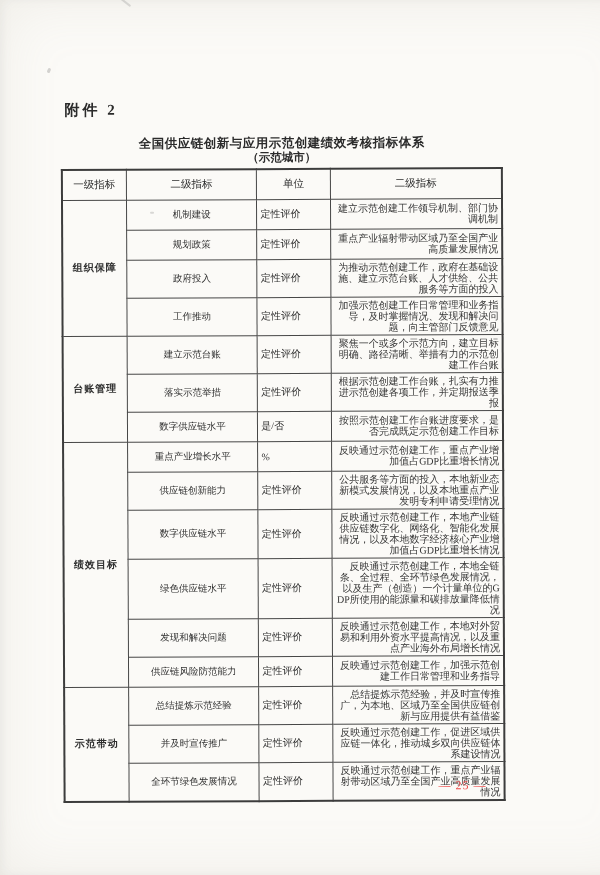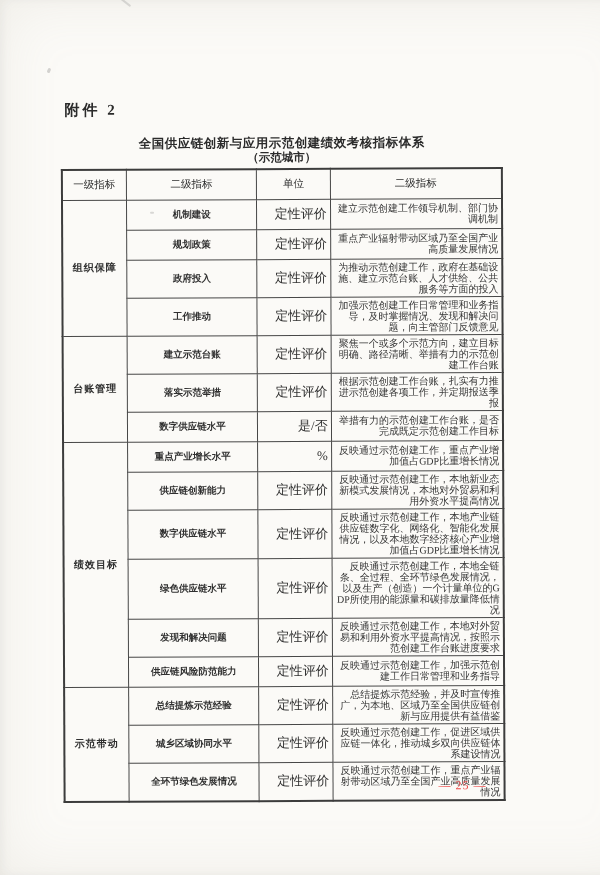--- a/index.html
+++ b/index.html
@@ -85,26 +85,26 @@
   td.col-level1 {
     text-align: center;
     font-size: 10px;
     font-weight: bold;
     letter-spacing: 1px;
     color: #303030;
   }
   td.col-indicator {
     text-align: center;
     font-size: 9.5px;
-    font-weight: bold;
+    font-weight: normal;
     color: #303030;
   }
   td.col-unit {
-    text-align: right;
-    font-size: 13px;
+    text-align: left;
+    font-size: 10px;
     color: #303030;
   }
   td.col-desc {
     text-align: right;
     font-size: 10px;
     line-height: 11px;
     color: #353535;
   }
   .page-number {
     position: absolute;
@@ -204,61 +204,61 @@
             <td class="col-desc">聚焦一个或多个示范方向，建立目标明确、路径清晰、举措有力的示范创建工作台账</td>
           </tr>
           <tr>
             <td class="col-indicator">落实示范举措</td>
             <td class="col-unit">定性评价</td>
             <td class="col-desc">根据示范创建工作台账，扎实有力推进示范创建各项工作，并定期报送季报</td>
           </tr>
           <tr>
             <td class="col-indicator">数字供应链水平</td>
             <td class="col-unit">是/否</td>
-            <td class="col-desc">举措有力的示范创建工作台账，是否完成既定示范创建工作目标</td>
+            <td class="col-desc">按照示范创建工作台账进度要求，是否完成既定示范创建工作目标</td>
           </tr>
           <tr>
             <td class="col-level1" rowspan="6">绩效目标</td>
             <td class="col-indicator">重点产业增长水平</td>
             <td class="col-unit">%</td>
             <td class="col-desc">反映通过示范创建工作，重点产业增加值占GDP比重增长情况</td>
           </tr>
           <tr>
             <td class="col-indicator">供应链创新能力</td>
             <td class="col-unit">定性评价</td>
-            <td class="col-desc">反映通过示范创建工作，本地新业态新模式发展情况，本地对外贸易和利用外资水平提高情况</td>
+            <td class="col-desc">公共服务等方面的投入，本地新业态新模式发展情况，以及本地重点产业发明专利申请受理情况</td>
           </tr>
           <tr>
             <td class="col-indicator">数字供应链水平</td>
             <td class="col-unit">定性评价</td>
             <td class="col-desc">反映通过示范创建工作，本地产业链供应链数字化、网络化、智能化发展情况，以及本地数字经济核心产业增加值占GDP比重增长情况</td>
           </tr>
           <tr>
             <td class="col-indicator">绿色供应链水平</td>
             <td class="col-unit">定性评价</td>
             <td class="col-desc">反映通过示范创建工作，本地全链条、全过程、全环节绿色发展情况，以及生产（创造）一个计量单位的GDP所使用的能源量和碳排放量降低情况</td>
           </tr>
           <tr>
             <td class="col-indicator">发现和解决问题</td>
             <td class="col-unit">定性评价</td>
-            <td class="col-desc">反映通过示范创建工作，本地对外贸易和利用外资水平提高情况，按照示范创建工作台账进度要求</td>
+            <td class="col-desc">反映通过示范创建工作，本地对外贸易和利用外资水平提高情况，以及重点产业海外布局增长情况</td>
           </tr>
           <tr>
             <td class="col-indicator">供应链风险防范能力</td>
             <td class="col-unit">定性评价</td>
             <td class="col-desc">反映通过示范创建工作，加强示范创建工作日常管理和业务指导</td>
           </tr>
           <tr>
             <td class="col-level1" rowspan="3">示范带动</td>
             <td class="col-indicator">总结提炼示范经验</td>
             <td class="col-unit">定性评价</td>
             <td class="col-desc">总结提炼示范经验，并及时宣传推广，为本地、区域乃至全国供应链创新与应用提供有益借鉴</td>
           </tr>
           <tr>
-            <td class="col-indicator">城乡区域协同水平</td>
+            <td class="col-indicator">并及时宣传推广</td>
             <td class="col-unit">定性评价</td>
             <td class="col-desc">反映通过示范创建工作，促进区域供应链一体化，推动城乡双向供应链体系建设情况</td>
           </tr>
           <tr>
             <td class="col-indicator">全环节绿色发展情况</td>
             <td class="col-unit">定性评价</td>
             <td class="col-desc">反映通过示范创建工作，重点产业辐射带动区域乃至全国产业高质量发展情况</td>
           </tr>
         </tbody>
     </table>

